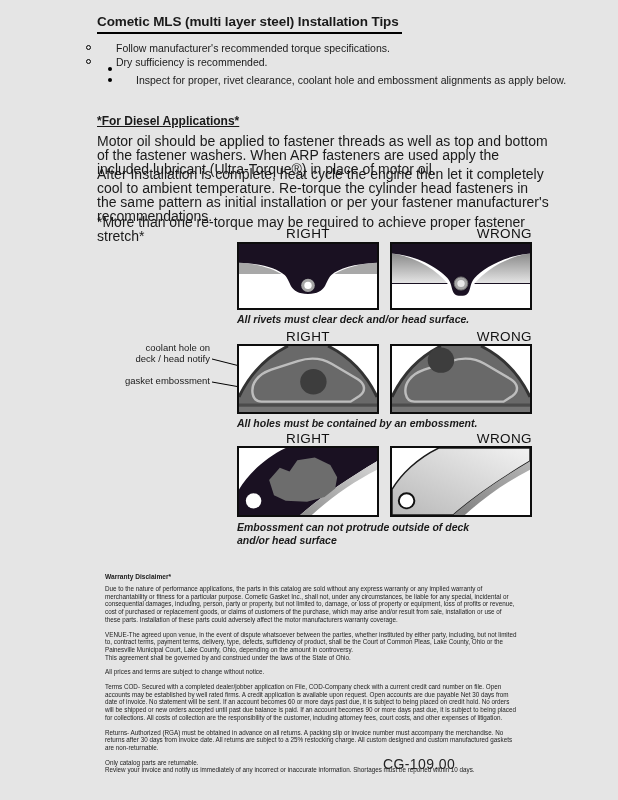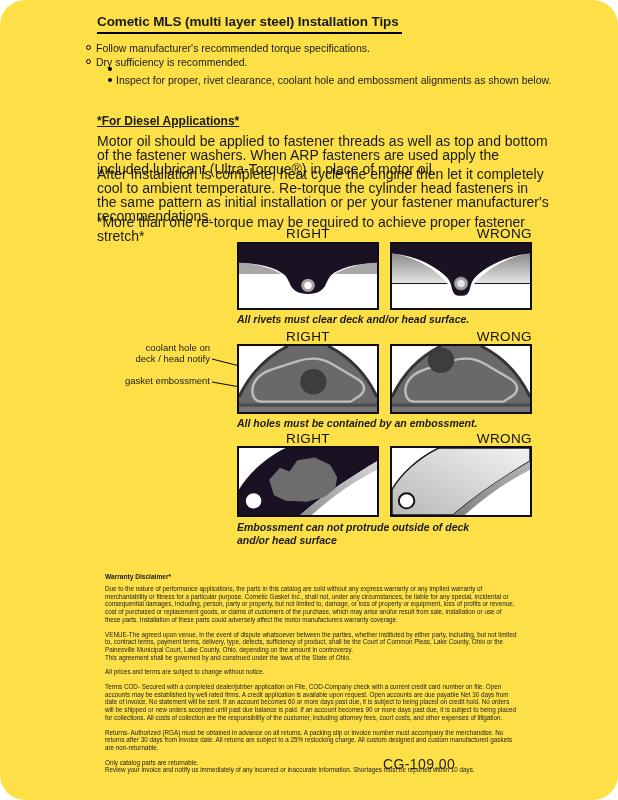--- a/index.html
+++ b/index.html
@@ -1,23 +1,23 @@
 <!DOCTYPE html>
 <html style="--diagram_black: #1a1122; --panel_gray: #696969; --hole_gray: #3d3d3d; --embossment_line: #bdbdbd;"><head>
 <meta charset="utf-8">
 <style>
   html,body{margin:0;padding:0;background:#ffffff;}
   body{font-family:"Liberation Sans","DejaVu Sans",sans-serif;color:#1a1a1a;}
-  .page{position:relative;width:618px;height:800px;background:#fde047;overflow:hidden;border-radius:25px;}
+  .page{position:relative;width:618px;height:800px;background:#e5e5e5;overflow:hidden;}
 
   .title{position:absolute;left:97px;top:14px;margin:0;font-size:13.5px;font-weight:bold;
          letter-spacing:-0.1px;border-bottom:2px solid #000;padding:0 3px 3px 0;display:inline-block;}
 
   .tips{position:absolute;left:86px;top:41px;width:500px;font-size:10.5px;line-height:14px;}
-  .tip-row{display:flex;align-items:baseline;}
+  .tip-row{display:flex;align-items:baseline;gap:20px;}
   .tip-row.sub{padding-left:22px;}
   .b-open{flex:0 0 auto;width:3px;height:3px;border:1px solid #000;border-radius:50%;margin-right:5px;position:relative;top:-2px;}
   .b-dot{flex:0 0 auto;width:4px;height:4px;background:#000;border-radius:50%;margin-right:4px;position:relative;top:-2px;}
 
   .diesel-h{position:absolute;left:97px;top:114px;margin:0;font-size:12px;font-weight:bold;text-decoration:underline;}
   .para{position:absolute;left:97px;width:454px;margin:0;font-size:14px;line-height:14px;}
   .p1{top:134px;} .p2{top:167px;} .p3{top:215px;}
 
   .dg-h{position:absolute;width:142px;text-align:center;font-size:13.5px;letter-spacing:0.4px;color:#111;}
   .panel{position:absolute;width:142px;border:2px solid #0d0d0d;box-sizing:border-box;background:#fff;}
@@ -61,21 +61,21 @@
     </div>
     <div class="tip-row">
       <span class="b-open"></span>
       <span>Dry sufficiency is recommended.</span>
     </div>
     <div class="tip-row sub">
       <span class="b-dot"></span>
     </div>
     <div class="tip-row sub">
       <span class="b-dot"></span>
-      <span>Inspect for proper, rivet clearance, coolant hole and embossment alignments as shown below.</span>
+      <span>Inspect for proper, rivet clearance, coolant hole and embossment alignments as apply below.</span>
     </div>
   </div>
 
   <h2 class="diesel-h">*For Diesel Applications*</h2>
   <p class="para p1">Motor oil should be applied to fastener threads as well as top and bottom of the fastener washers. When ARP fasteners are used apply the included lubricant (Ultra-Torque®) in place of motor oil.</p>
   <p class="para p3">*More than one re-torque may be required to achieve proper fastener stretch*</p>
   <p class="para p2">After Installation is complete, heat cycle the engine then let it completely cool to ambient temperature. Re-torque the cylinder head fasteners in the same pattern as initial installation or per your fastener manufacturer's recommendations.</p>
 
   <div class="row1">
     <div class="dg-h h1r pL">RIGHT</div>

